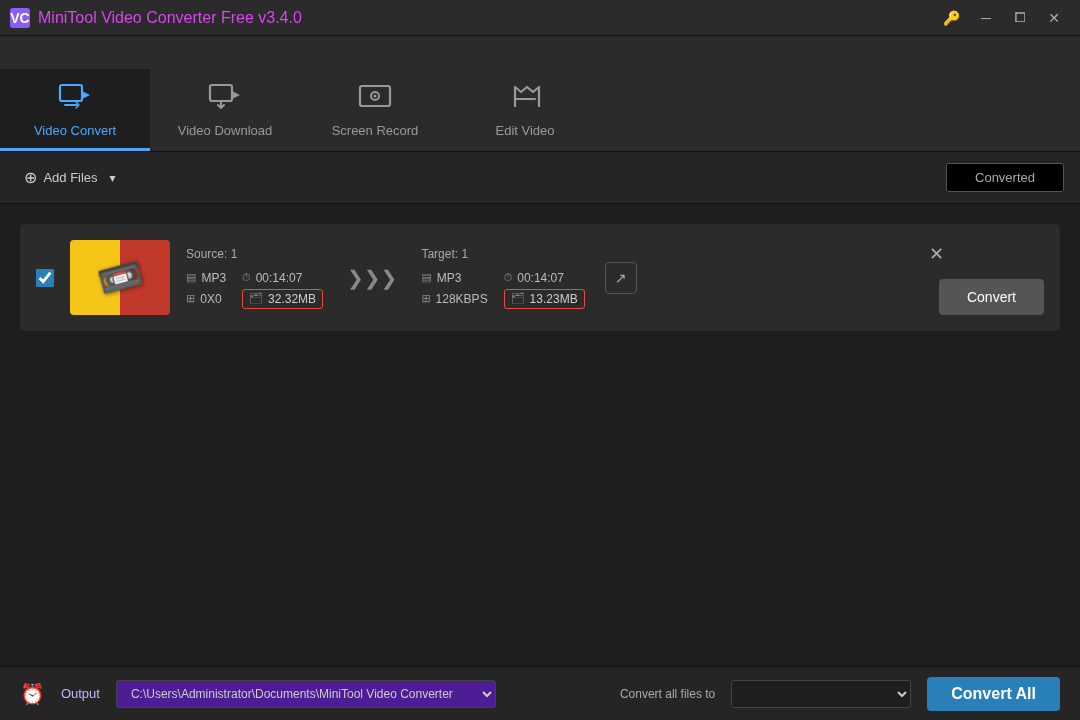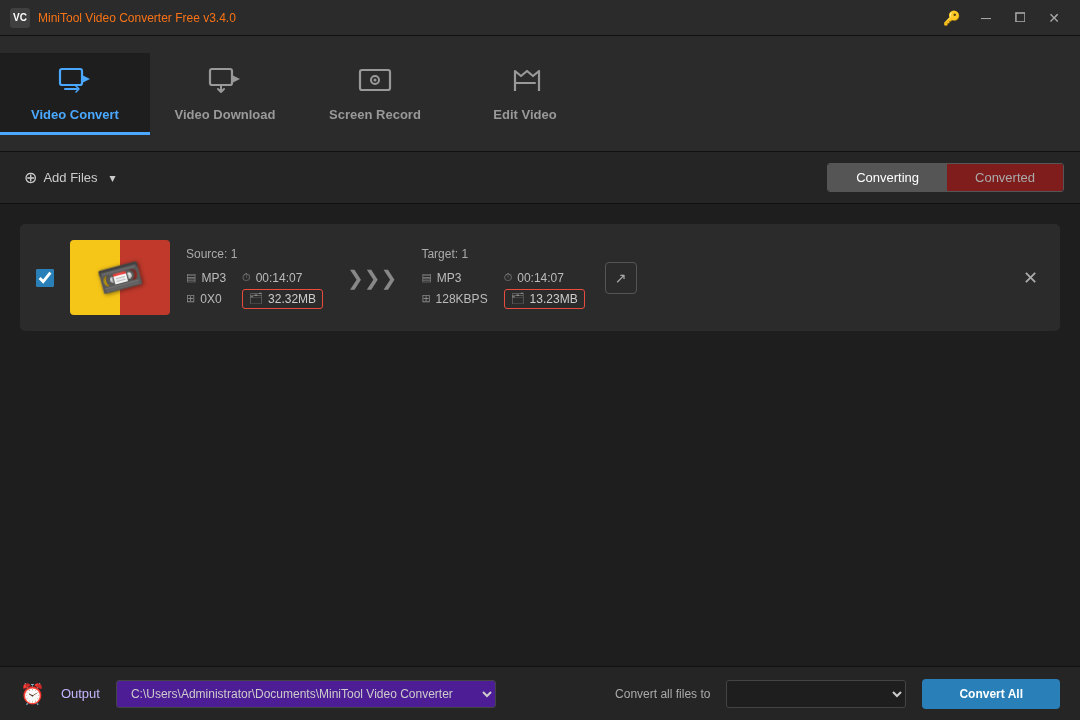--- a/index.html
+++ b/index.html
@@ -17,30 +17,30 @@
     #title-bar {
       height: 36px;
       background: #2b2b2b;
       display: flex;
       align-items: center;
       padding: 0 10px;
       border-bottom: 1px solid #111;
     }
     #app-logo {
       width: 20px; height: 20px;
-      background: #404040;
+      background: #8b5cf6;
       border-radius: 3px;
       display: flex; align-items: center; justify-content: center;
-      color: #fff; font-size: 10px; font-weight: bold;
+      color: #fff; font-size: 14px; font-weight: bold;
       margin-right: 8px;
       flex-shrink: 0;
     }
     #title-text {
-      font-size: 12px;
-      color: #f97316;
+      font-size: 16px;
+      color: #d946ef;
       flex: 1;
     }
     #window-controls {
       display: flex;
       gap: 2px;
     }
     .win-btn {
       width: 32px; height: 28px;
       background: transparent;
       border: none;
@@ -48,23 +48,22 @@
       cursor: pointer;
       font-size: 14px;
       display: flex; align-items: center; justify-content: center;
     }
 
     
     #nav-bar {
       height: 116px;
       background: #2b2b2b;
       display: flex;
-      align-items: center;
+      align-items: flex-end;
       border-bottom: 1px solid #111;
-      font-weight: bold;
     }
     .nav-item {
       display: flex;
       flex-direction: column;
       align-items: center;
       justify-content: center;
       width: 150px;
       cursor: pointer;
       gap: 8px;
       padding: 10px;
@@ -113,21 +112,21 @@
     }
 
     #tab-group {
       margin-left: auto;
       display: flex;
       border: 1px solid #555;
       border-radius: 3px;
       overflow: hidden;
     }
     .tab-btn {
-      background: #7f1d1d;
+      background: #000000;
       border: none;
       color: #aaa;
       font-size: 13px;
       cursor: pointer;
       padding: 6px 28px;
       transition: background 0.15s;
     }
     .tab-btn.active {
       background: #555;
       color: #fff;
@@ -300,23 +299,23 @@
       font-size: 12px;
       padding: 5px 10px;
       border-radius: 3px;
       width: 180px;
       cursor: pointer;
     }
     #convert-all-btn {
       background: #2980b9;
       border: none;
       color: #fff;
-      font-size: 12px;
+      font-size: 16px;
       font-weight: 600;
-      padding: 8px 37px;
+      padding: 8px 24px;
       border-radius: 4px;
       cursor: pointer;
       flex-shrink: 0;
     }
   </style>
 </head>
 <body>
 
 <div id="title-bar">
   <div id="app-logo">
@@ -371,21 +370,20 @@
 </div>
 
 <div id="toolbar">
   <button id="add-files-btn">
     <span style="font-size:16px;">⊕</span>
     <span>Add Files</span>
   </button>
   <button id="add-files-dropdown">▾</button>
 
   <div id="tab-group">
-    <button class="tab-btn active">Converting</button>
     <button class="tab-btn">Converted</button>
   </div>
 </div>
 
 <div id="main">
   <div class="file-card">
 
     <input type="checkbox" class="file-checkbox" checked="" style="">
 
     <div class="thumbnail">
@@ -447,20 +445,21 @@
     </div>
 
     <div class="target-actions">
       <button class="icon-btn" title="Edit target settings">
         <span>↗</span>
       </button>
     </div>
 
     <div style="display:flex;flex-direction:column;align-items:flex-end;margin-left:auto;gap:12px;">
       <button class="card-close-btn">✕</button>
+      <button class="convert-btn">Convert</button>
     </div>
   </div>
 </div>
 
 <div id="footer">
   <span id="footer-output-icon">⏰</span>
   <span id="output-label">Output</span>
   <select id="output-path-select"><option>C:\Users\Administrator\Documents\MiniTool Video Converter</option></select>
   <span id="convert-all-label">Convert all files to</span>
   <select id="convert-all-format">

